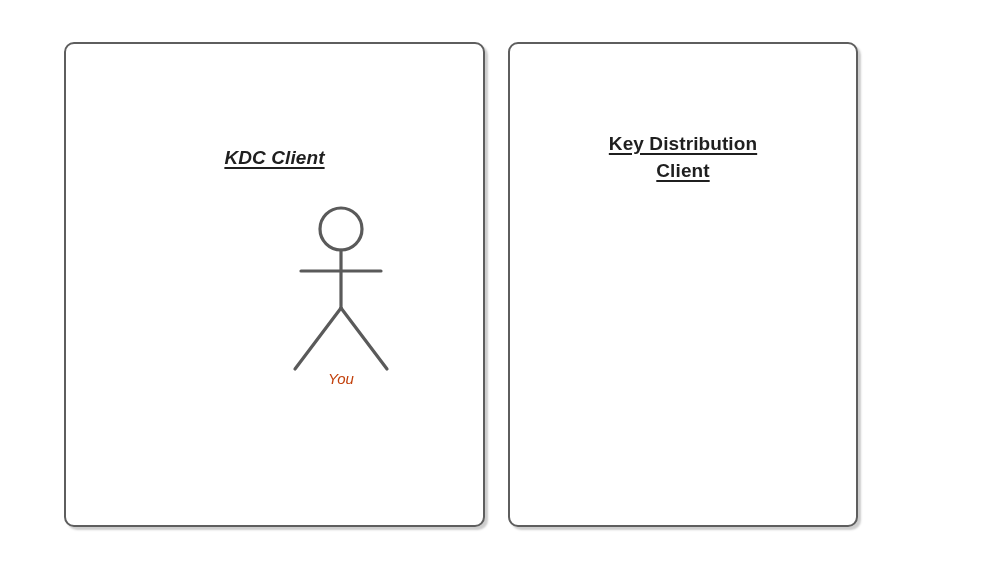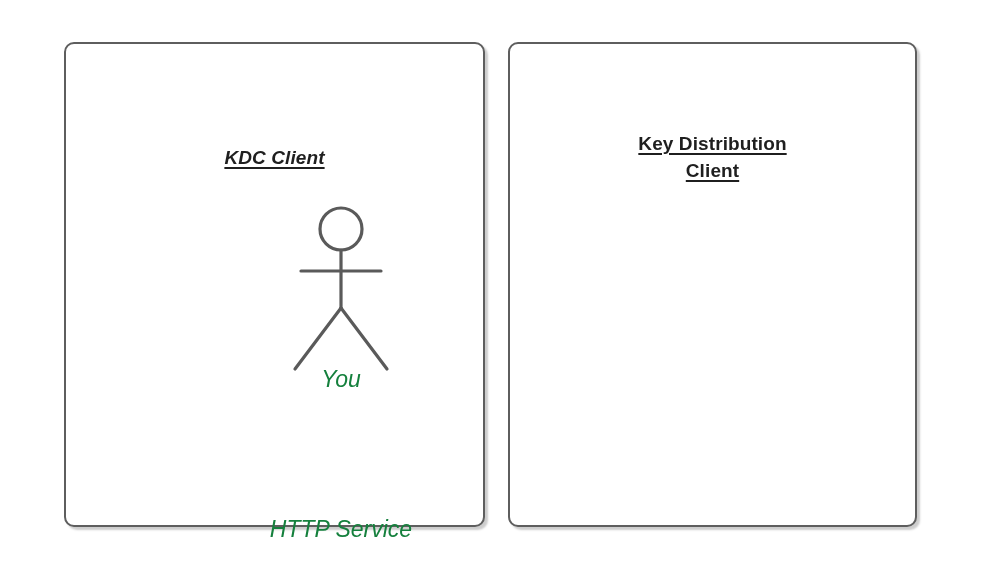--- a/index.html
+++ b/index.html
@@ -33,21 +33,21 @@
   #panel-client {
     left: 64px;
     top: 42px;
     width: 421px;
     height: 485px;
     font-style: italic;
   }
   #panel-kdc {
     left: 508px;
     top: 42px;
-    width: 409px;
+    width: 350px;
     height: 485px;
   }
 
   .panel-title {
     position: absolute;
     left: 0;
     right: 0;
     text-align: center;
     font-size: 19px;
     font-weight: bold;
@@ -69,22 +69,22 @@
     left: 220px;
     top: 158px;
     width: 110px;
     height: 175px;
   }
   #actor svg { display: block; }
 
   .figure-label {
     position: absolute;
     text-align: center;
-    font-size: 23px;
-    color: #15803d;
+    font-size: 15px;
+    color: #c2410c;
     line-height: 24px;
   }
   #actor-label {
     left: 215px;
     top: 323px;
     width: 120px;
   }
 
   
   #http-icon {
@@ -119,21 +119,20 @@
           <circle cx="55" cy="27" r="21"></circle>
           <line x1="55" y1="48" x2="55" y2="106"></line>
           <line x1="15" y1="69" x2="95" y2="69"></line>
           <line x1="55" y1="106" x2="9" y2="167"></line>
           <line x1="55" y1="106" x2="101" y2="167"></line>
         </g>
       </svg>
     </div>
     <div class="figure-label" id="actor-label">You</div>
 
-    <div class="figure-label" id="http-label">HTTP Service</div>
 
   </div>
 
   <div class="panel" id="panel-kdc">
 
     <div class="panel-title" id="kdc-title">
       <div><span>Key Distribution</span></div>
       <div><span>Client</span></div>
     </div>
 

